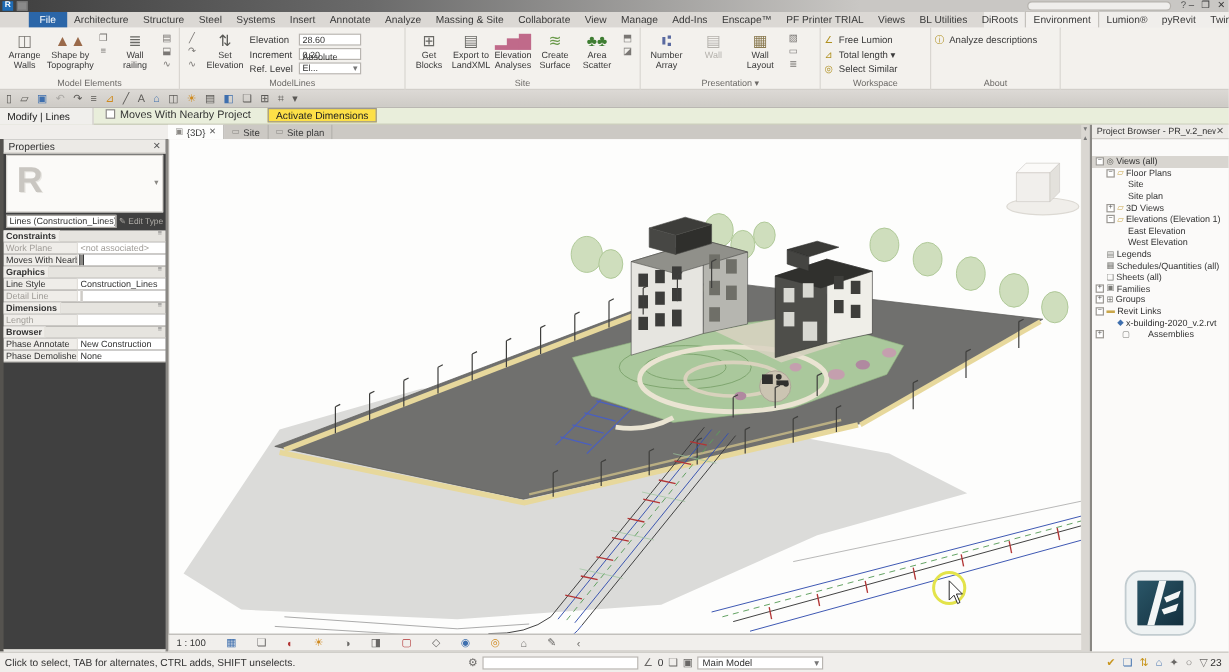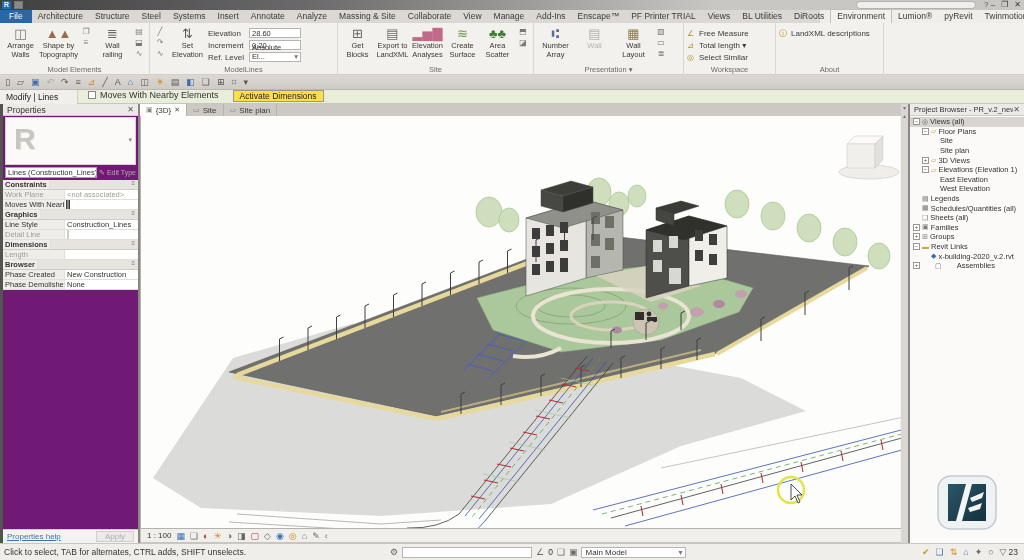--- a/index.html
+++ b/index.html
@@ -15,21 +15,21 @@
   .r-logo { width:9px; height:8px; margin-left:2px; background:#1f6cb5; color:#fff;
     font-size:7px; line-height:8px; text-align:center; font-weight:bold; }
   .tb-ico { width:9px; height:8px; margin-left:3px; background:#8a8a8a; border:1px solid #777; }
   #tb-search { position:absolute; left:856px; top:1px; width:120px; height:8px;
     background:#efeeec; border:1px solid #b5b2ad; border-radius:4px; }
   #tb-help { position:absolute; left:984px; top:0; font-size:8px; color:#555; }
   .winbtns { position:absolute; right:3px; top:0; display:flex; gap:6px; font-size:8px; color:#3a3a3a; }
 
   
   #tabbar { position:absolute; left:0; top:10px; width:820px; height:13px;
-    background:#dbd8d4; display:flex; align-items:flex-end; }
+    background:#dbd8d4; display:flex; align-items:flex-end;padding-left:24px; }
   .tab { padding:1px 6px 2px 6px; font-size:8.5px; color:#3a3a3a; white-space:nowrap; cursor:default; }
   .tab.file { background:#2b66a8; color:#fff; padding:1px 9px 2px 9px; }
   .tab.active { background:#f3f1ee; border:1px solid #c4c1bc; border-bottom:none; }
 
   
   #ribbon { position:absolute; left:0; top:23px; width:1024px; height:52px;
     background:#f3f1ed; border-bottom:1px solid #d2cfca; display:flex; }
   .rgroup { position:relative; height:52px; border-right:1px solid #d9d6d1; padding:2px 3px 10px 3px;
     display:flex; align-items:flex-start; gap:2px; }
   .rgroup-label { position:absolute; left:0; right:0; bottom:0; height:10px; text-align:center;
@@ -70,22 +70,22 @@
   #ob-activate { margin-left:14px; height:12px; padding:0 6px; background:#fde047;
     border:1px solid #9a9792; font-size:8.5px; line-height:11px; color:#222; cursor:pointer; }
 
   
   .panel-header { height:12px; background:#eceae6; border-bottom:1px solid #cfccc7;
     display:flex; align-items:center; justify-content:space-between; padding:0 4px;
     font-size:8.5px; color:#333; }
   .phx { font-size:8px; color:#555; cursor:pointer; }
 
   
-  #properties { position:absolute; left:0; top:104px; width:140px; height:439px;
-    background:#701a75; border-right:2px solid #8a8884; border-left:3px solid #55534f; }
+  #properties { position:absolute; left:0; top:116px; width:140px; height:439px;
+    background:#404040; border-right:2px solid #8a8884; border-left:3px solid #55534f; }
   #type-image { height:48px; margin:1px 2px; background:#fbfaf8; border:1px solid #d8d5d0;
     position:relative; }
   #type-image .big-r { position:absolute; left:8px; top:4px; font-size:30px; font-weight:bold;
     color:#c9c6c1; text-shadow:1px 1px 0 #e8e6e2; }
   #type-image .ti-arrow { position:absolute; right:3px; top:18px; font-size:7px; color:#8a8884; }
   #type-select { height:13px; margin:0 2px; display:flex; align-items:center; gap:2px; }
   #type-select .tsel { flex:1; height:11px; background:#fff; border:1px solid #a8a5a0;
     font-size:7.5px; line-height:10px; padding:0 2px; white-space:nowrap; overflow:hidden; }
   #type-select .tedit { font-size:7px; color:#b0ada8; white-space:nowrap; }
   #prop-grid { margin-top:1px; }
@@ -112,33 +112,33 @@
   #canvas-wrap { position:absolute; left:140px; top:104px; width:768px; height:439px; }
   #viewtabs { height:12px; background:#ccc9c4; display:flex; align-items:flex-end; }
   .vtab { height:12px; display:flex; align-items:center; gap:3px; padding:0 6px;
     font-size:8px; color:#3a3a3a; border-right:1px solid #b5b2ad; cursor:pointer; }
   .vtab.active { background:#fdfdfc; }
   .vtab .vico { font-size:7px; color:#8a8884; }
   .vtab .vclose { font-size:7px; color:#555; }
   #drawing { position:relative; width:768px; height:413px; background:#fdfdfc;
     border:1px solid #b5b2ad; border-top:none; overflow:hidden; }
   #viewbar { height:14px; background:#f1efec; border:1px solid #c9c6c1; border-top:none;
-    display:flex; align-items:center; gap:5px; padding-left:6px;text-align:center; }
+    display:flex; align-items:center; gap:17px; padding-left:6px;text-align:center; }
   #vb-scale { font-size:8px; color:#333; }
   .vbico { font-size:9px; color:#6a6866; cursor:pointer; }
   .vbico.sun { color:#d08a20; }
   .vbico.red { color:#b23434; }
   .vbico.blue { color:#3e6fae; }
 
   
   #pbrowser { position:absolute; left:908px; top:104px; width:116px; height:439px;
     background:#fbfaf9; border-left:2px solid #8a8884; }
   #pb-strip { position:absolute; left:-9px; top:0; width:7px; height:439px; background:#dad7d2;
     font-size:6px; color:#777; text-align:center; line-height:8px; }
-  .tree { padding-top:1px; }
+  .tree { padding-top:14px; }
   .titem { display:flex; align-items:center; height:9.6px; font-size:7.5px; color:#333;
     white-space:nowrap; overflow:hidden; cursor:pointer; }
   .titem.selected { background:#d8d5d0; }
   .texp { width:7px; height:7px; border:1px solid #9a9792; background:#fff; font-size:6px;
     line-height:5px; text-align:center; color:#555; margin-right:2px; flex:none; }
   .texp.none { border:none; background:transparent; }
   .tico { font-size:7px; margin-right:2px; flex:none; }
 
   
   #statusbar { position:absolute; left:0; top:543px; width:1024px; height:17px;
@@ -339,38 +339,38 @@
           <span>▧</span>
           <span>▭</span>
           <span>≣</span>
         </div>
       </div>
     <div class="rgroup" id="g-workspace" style="width:92px">
       <div class="rgroup-label">Workspace</div>
     <div style="display: flex; flex-direction: column; gap: 1px; padding-top: 3px;">
           <div class="wsrow">
             <span class="wico">∠</span>
-            <span>Free Measure</span>
+            <span>Free Lumion</span>
           </div>
           <div class="wsrow">
             <span class="wico">⊿</span>
             <span>Total length ▾</span>
           </div>
           <div class="wsrow">
             <span class="wico">◎</span>
             <span>Select Similar</span>
           </div>
         </div>
       </div>
     <div class="rgroup" id="g-about" style="width:108px">
       <div class="rgroup-label">About</div>
     <div style="display: flex; flex-direction: column; gap: 1px; padding-top: 3px;">
           <div class="wsrow">
             <span class="wico">ⓘ</span>
-            <span>LandXML  descriptions</span>
+            <span>Analyze  descriptions</span>
           </div>
         </div>
       </div>
   </div>
 
   <div id="qat">
       <span class="qico ">▯</span>
       <span class="qico ">▱</span>
       <span class="qico blue">▣</span>
       <span class="qico muted">↶</span>
@@ -387,21 +387,21 @@
       <span class="qico ">❏</span>
       <span class="qico ">⊞</span>
       <span class="qico ">⌗</span>
       <span class="qico ">▾</span>
     </div>
 
   <div id="optionsbar">
     <div id="ob-mode">Modify | Lines</div>
     <div class="ob-check">
       <div class="ob-box"></div>
-      <span>Moves With Nearby Elements</span>
+      <span>Moves With Nearby Project</span>
     </div>
     <div id="ob-activate">Activate Dimensions</div>
   </div>
 
   <div id="properties">
     <div class="panel-header">
       <span>Properties</span>
       <span class="phx">✕</span>
     </div>
     <div id="type-image">
@@ -449,21 +449,21 @@
         </div>
         <div class="prow">
           <span class="pl muted">Length</span>
           <span class="pv muted"></span>
         </div>
         <div class="prow section">
           <span class="pl">Browser</span>
           <span class="psec-pin">≡</span>
         </div>
         <div class="prow">
-          <span class="pl">Phase Created</span>
+          <span class="pl">Phase Annotate</span>
           <span class="pv">New Construction</span>
         </div>
         <div class="prow">
           <span class="pl">Phase Demolished</span>
           <span class="pv">None</span>
         </div>
       </div>
     <div id="prop-footer">
       <span id="prop-help">Properties help</span>
       <span id="prop-apply">Apply</span>

